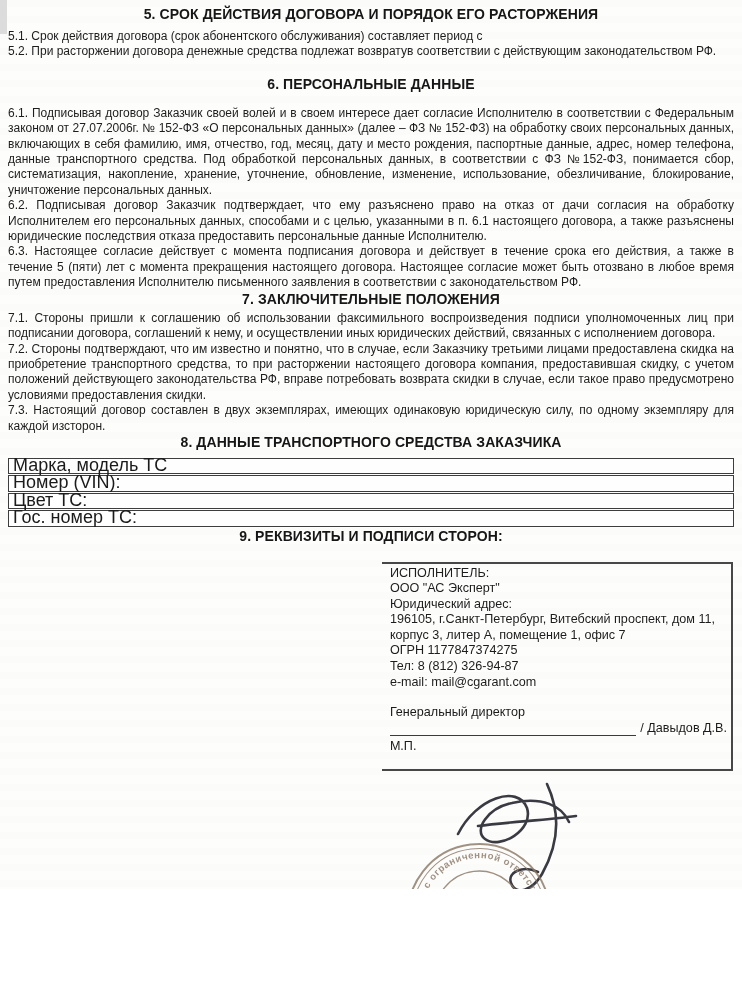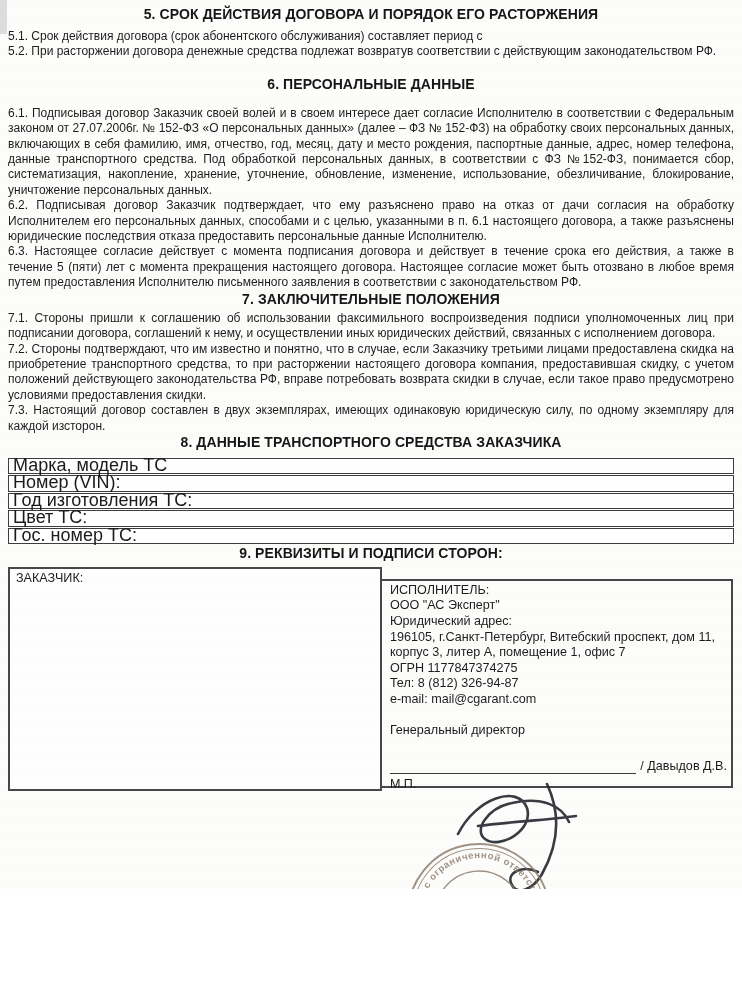--- a/index.html
+++ b/index.html
@@ -59,21 +59,21 @@
   .req-right{
     position:absolute;left:51.5%;right:1px;top:12px;height:209px;
     border:2px solid #474747;border-left:none;box-sizing:border-box;
     padding:2px 4px 0 8px;
   }
   .req-label{font-size:12.6px;line-height:15.6px;color:#1d1d1d;}
   .req-line{font-size:12.6px;line-height:15.6px;color:#1d1d1d;}
   .req-gap{height:15px;}
   .director-row{font-size:12.6px;line-height:15.6px;margin-top:0;}
   .sig-row{
-    display:flex;align-items:flex-end;margin-top:21px;
+    display:flex;align-items:flex-end;
     font-size:12.6px;line-height:15px;
   }
   .sig-rule{flex:1 1 auto;border-bottom:1.6px solid #3b3b3b;height:13px;margin-right:4px;}
   .sig-name{white-space:nowrap;}
   .mp-row{font-size:12.6px;line-height:15px;margin-top:3px;}
   .overlay{position:absolute;pointer-events:none;}
   .stamp-svg{left:394px;top:840px;}
   .sign-svg{left:448px;top:776px;}
 </style>
 </head>
@@ -93,30 +93,26 @@
 
   <h2 class="sec-title mt7">7. ЗАКЛЮЧИТЕЛЬНЫЕ ПОЛОЖЕНИЯ</h2>
   <p class="clause" style="margin-top:3px;">7.1. Стороны пришли к соглашению об использовании факсимильного воспроизведения подписи уполномоченных лиц при подписании договора, соглашений к нему, и осуществлении иных юридических действий, связанных с исполнением договора.</p>
   <p class="clause">7.2. Стороны подтверждают, что им известно и понятно, что в случае, если Заказчику третьими лицами предоставлена скидка на приобретение транспортного средства, то при расторжении настоящего договора компания, предоставившая скидку, с учетом положений действующего законодательства РФ, вправе потребовать возврата скидки в случае, если такое право предусмотрено условиями предоставления скидки.</p>
   <p class="clause">7.3. Настоящий договор составлен в двух экземплярах, имеющих одинаковую юридическую силу, по одному экземпляру для каждой изсторон.</p>
 
   <h2 class="sec-title mt8">8. ДАННЫЕ ТРАНСПОРТНОГО СРЕДСТВА ЗАКАЗЧИКА</h2>
   <div class="veh-table">
     <div class="veh-row">Марка, модель ТС</div>
     <div class="veh-row">Номер (VIN):</div>
-    <div class="veh-row">Год изготовления ТС:</div>
     <div class="veh-row">Цвет ТС:</div>
     <div class="veh-row">Гос. номер ТС:</div>
   </div>
 
   <h2 class="sec-title mt9">9. РЕКВИЗИТЫ И ПОДПИСИ СТОРОН:</h2>
   <div class="req-table">
-    <div class="req-left">
-      <div class="req-label">ЗАКАЗЧИК:</div>
-    </div>
     <div class="req-right">
       <div class="req-label">ИСПОЛНИТЕЛЬ:</div>
       <div class="req-line">ООО "АС Эксперт"</div>
       <div class="req-line">Юридический адрес:</div>
       <div class="req-line">196105, г.Санкт-Петербург, Витебский проспект, дом 11,</div>
       <div class="req-line">корпус 3, литер А, помещение 1, офис 7</div>
       <div class="req-line">ОГРН 1177847374275</div>
       <div class="req-line">Тел: 8 (812) 326-94-87</div>
       <div class="req-line">e-mail: mail@cgarant.com</div>
       <div class="req-gap"></div>

